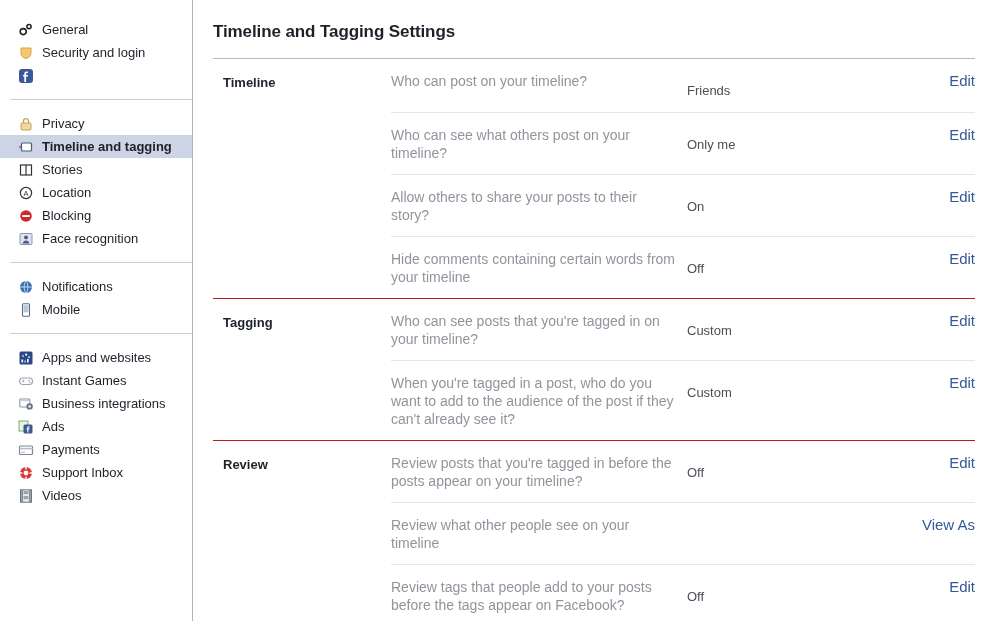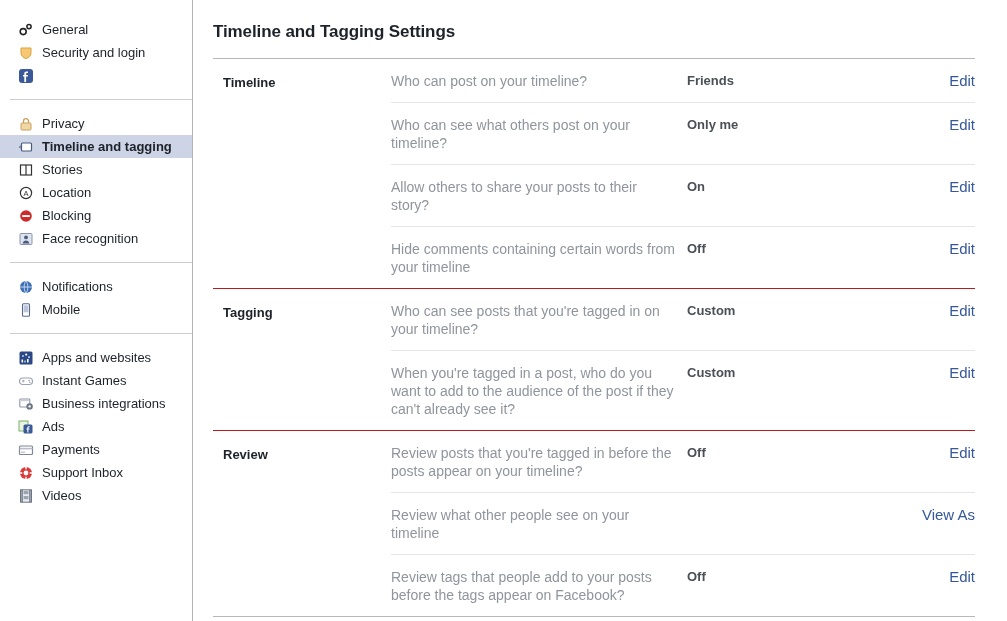--- a/index.html
+++ b/index.html
@@ -127,22 +127,23 @@
     color: #90949c;
     font-size: 14px;
     line-height: 18px;
     padding-right: 10px;
     box-sizing: border-box;
   }
   .row .value {
     flex: 1;
     color: #4b4f56;
     font-size: 13px;
-    font-weight: bold;
+    font-weight: normal;
     line-height: 18px;
+    margin-top: 10px;
   }
   .row .action {
     width: 70px;
     min-width: 70px;
     text-align: right;
     font-size: 15px;
     color: #365899;
     line-height: 18px;
     cursor: pointer;
   }

